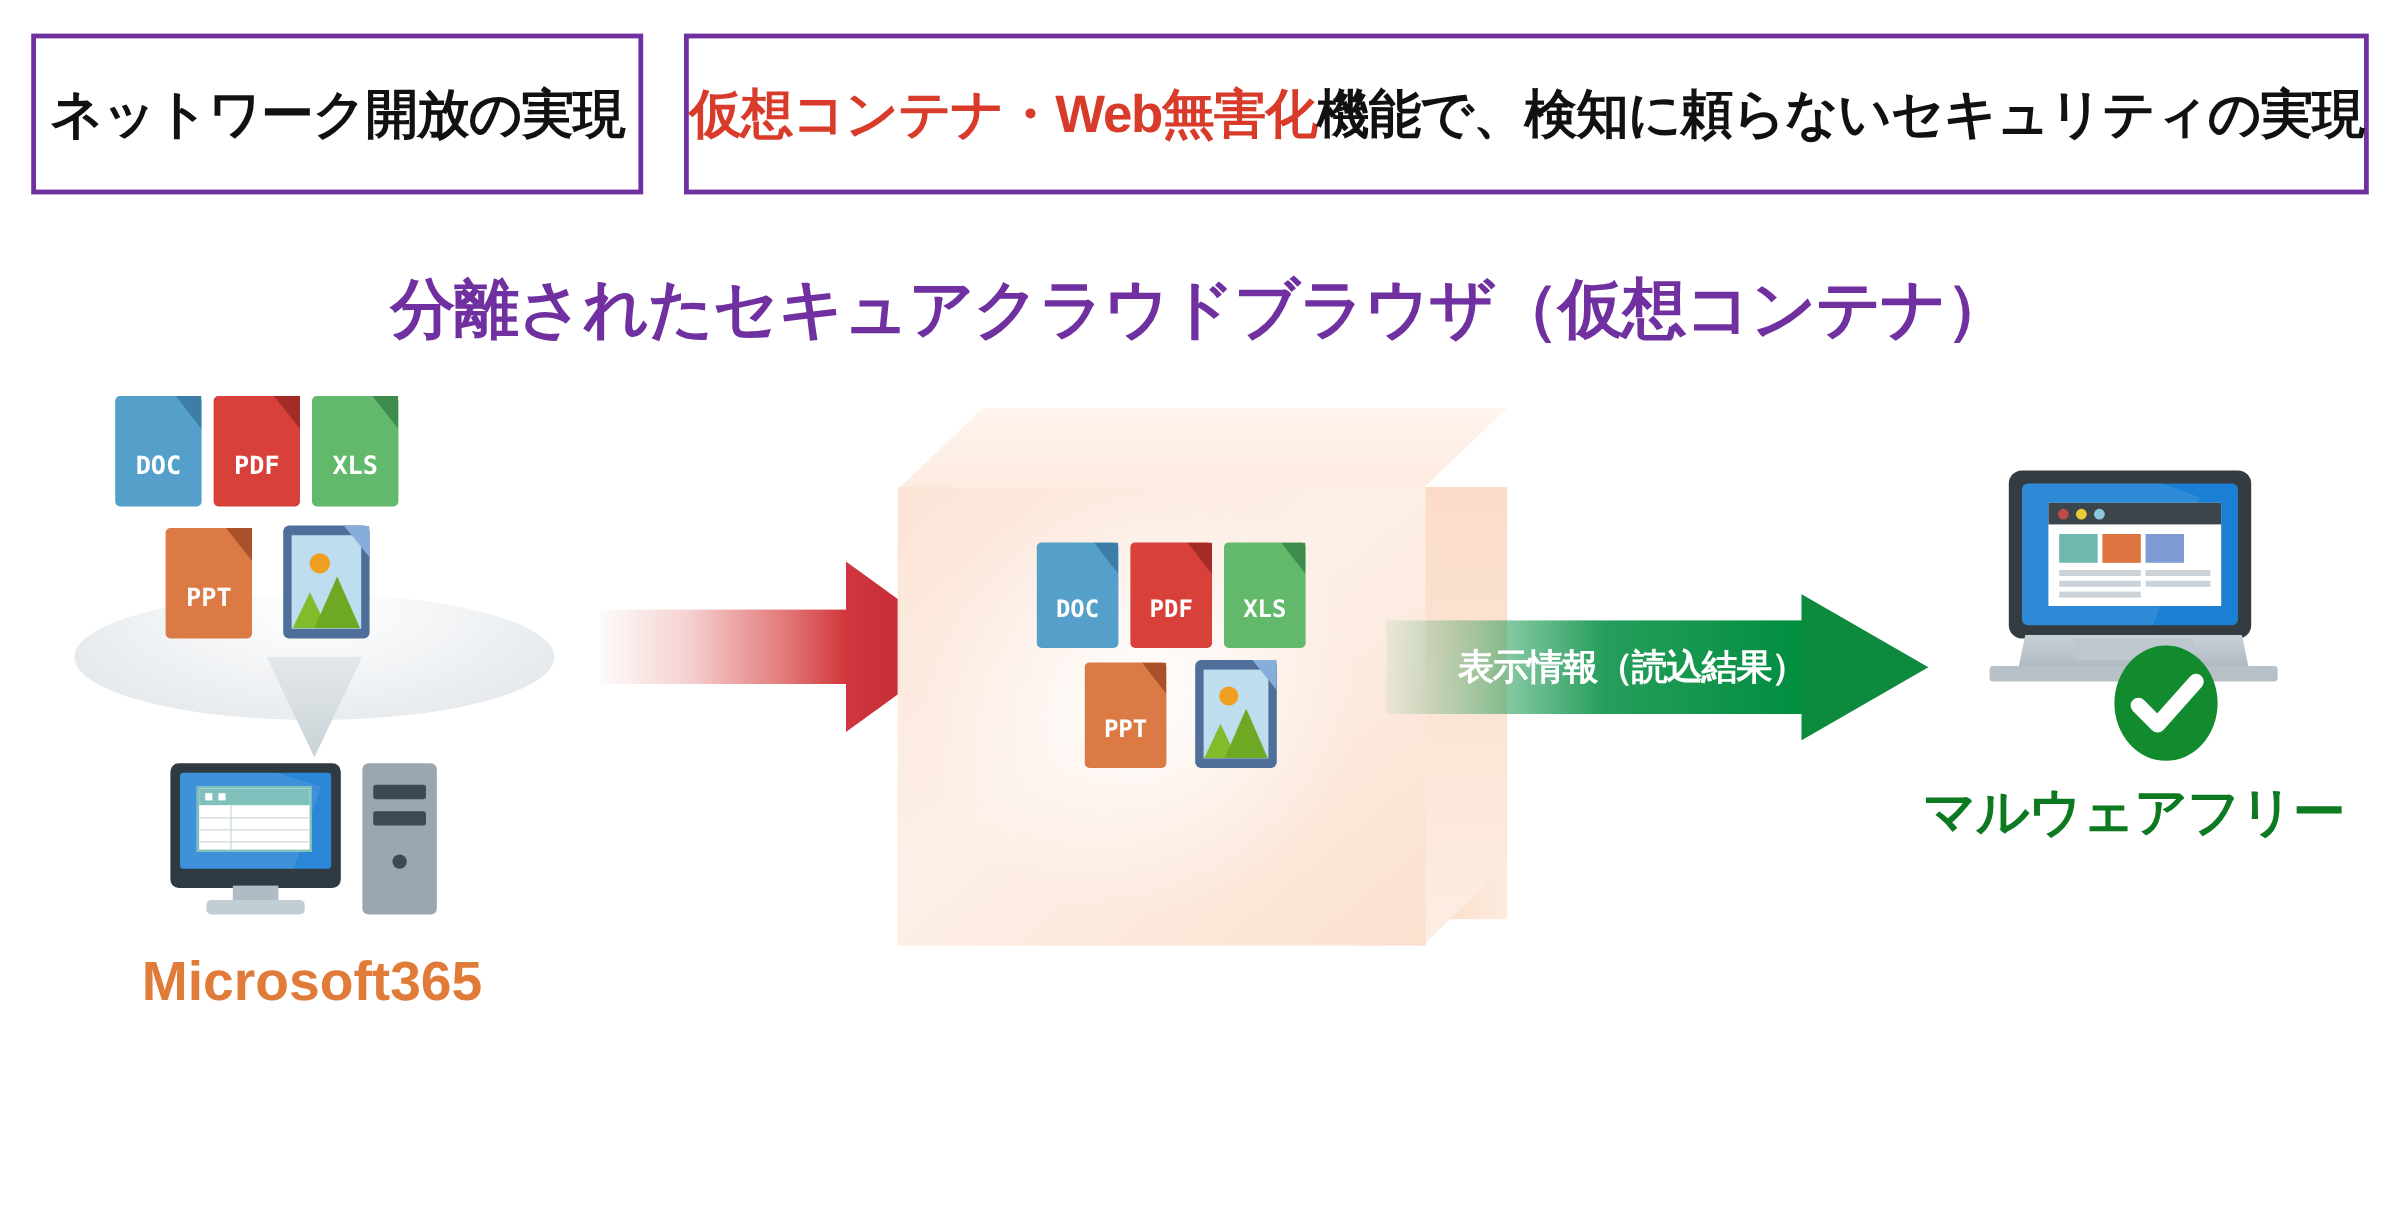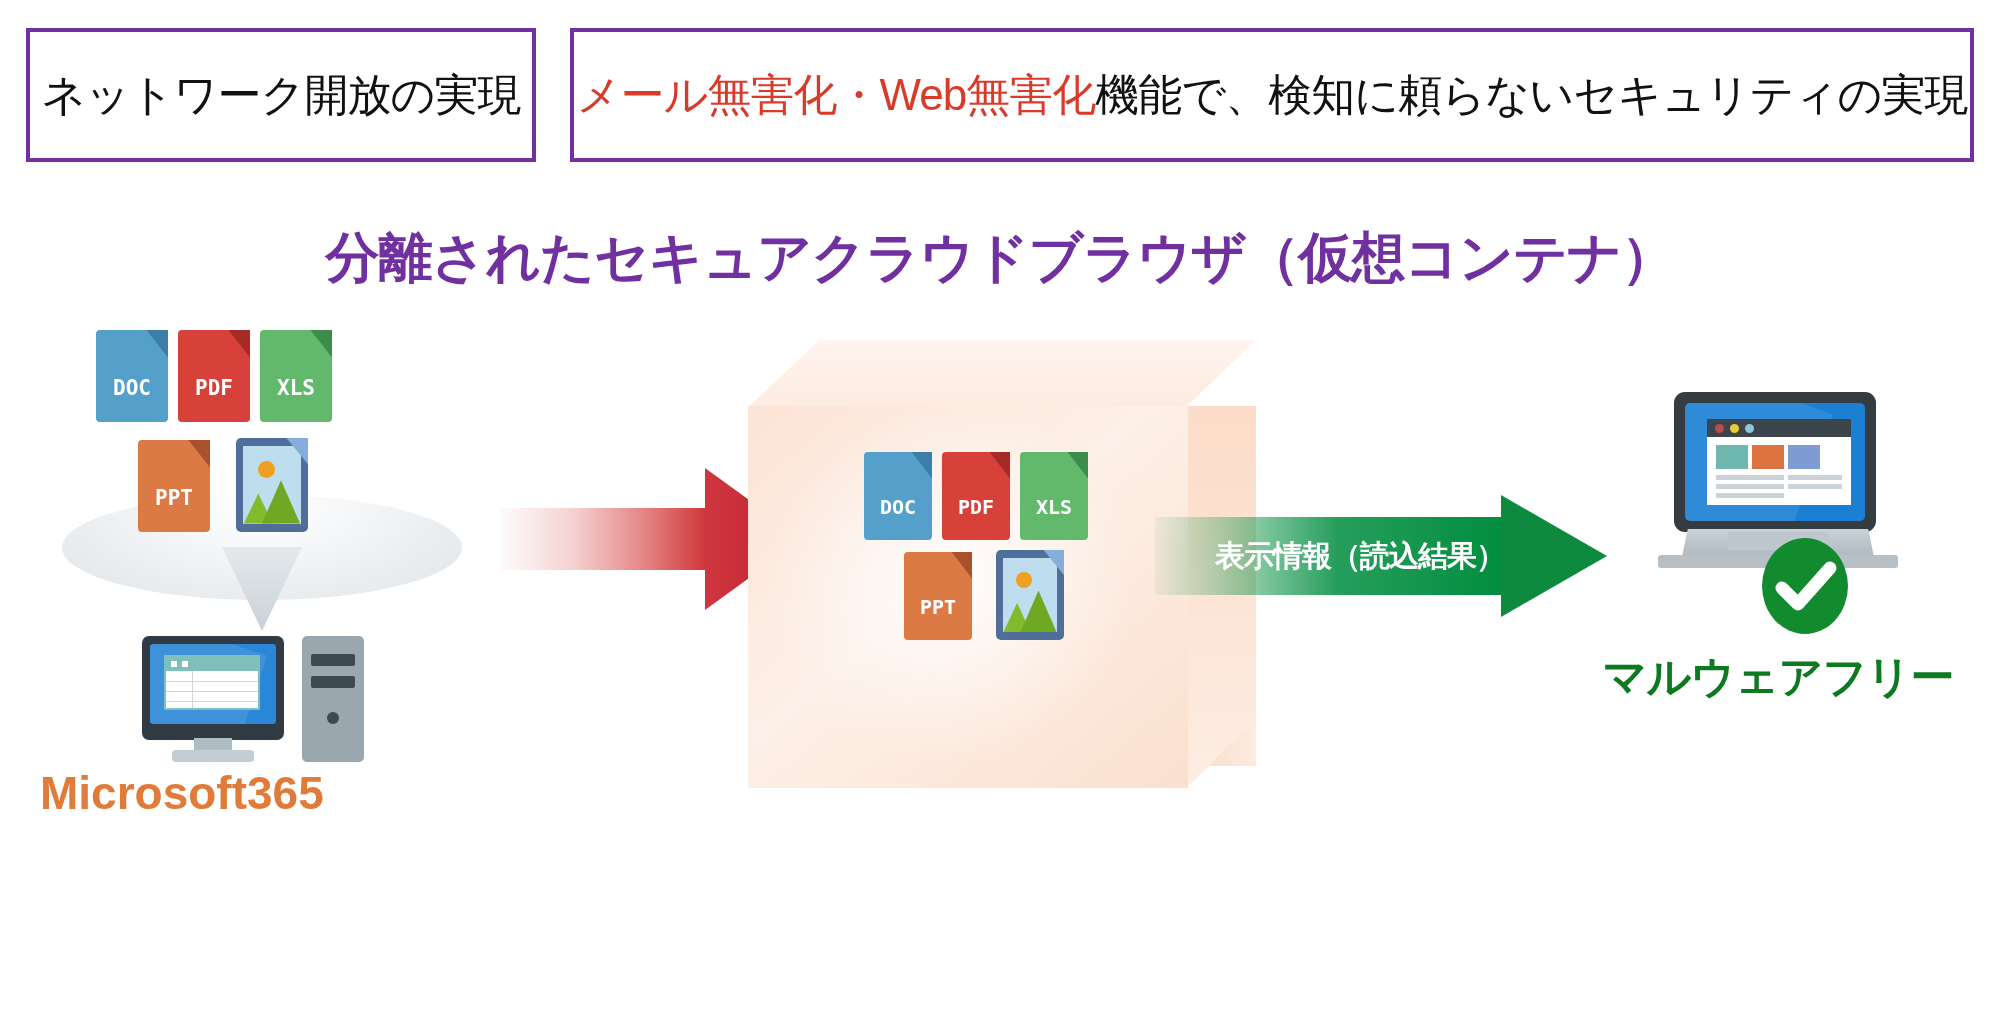--- a/index.html
+++ b/index.html
@@ -10,21 +10,21 @@
   .abs{position:absolute;}
 
   
   .hdr-box{
     position:absolute;border:4px solid #7030A0;background:#ffffff;
     box-sizing:border-box;display:flex;align-items:center;justify-content:center;
   }
   #hdr-left{left:26px;top:28px;width:510px;height:134px;}
   #hdr-right{left:570px;top:28px;width:1404px;height:134px;}
   .hdr-text{
-    font-size:44px;font-weight:normal;color:#111111;white-space:nowrap;
+    font-size:44px;font-weight:bold;color:#111111;white-space:nowrap;
     letter-spacing:-1px;
   }
   .hdr-text .em{color:#D93B2B;}
 
   
   #main-title{
     left:0;top:222px;width:2000px;text-align:center;
     font-size:54px;font-weight:bold;color:#7030A0;letter-spacing:-1px;
   }
 
@@ -77,21 +77,21 @@
   #sheet .hdrrow i{position:absolute;top:4px;width:6px;height:6px;background:#ffffff;display:block;}
   #sheet .vline{position:absolute;top:14px;bottom:0;left:26px;width:1px;background:#cdd7da;}
   #sheet .hline{position:absolute;left:0;right:0;height:1px;background:#cdd7da;}
   #mon-neck{position:absolute;left:52px;top:108px;width:38px;height:14px;background:#AFBCC4;}
   #mon-base{position:absolute;left:30px;top:120px;width:82px;height:12px;background:#C3CDD4;border-radius:4px;}
   #tower{position:absolute;left:160px;top:6px;width:62px;height:126px;background:#9AA7AE;border-radius:5px;}
   #tower .bay{position:absolute;left:9px;width:44px;height:12px;background:#3E4A51;border-radius:2px;}
   #tower .dot{position:absolute;left:25px;top:76px;width:12px;height:12px;border-radius:50%;background:#3E4A51;}
 
   #ms365-label{
-    position:absolute;left:-10px;top:436px;width:440px;
+    position:absolute;left:-10px;top:460px;width:440px;text-align:center;
     font-size:46px;font-weight:bold;color:#E07B39;
   }
 
   
   #red-arrow{
     position:absolute;left:500px;top:468px;width:300px;height:142px;
   }
   #red-arrow .shaft{
     position:absolute;left:0;top:40px;width:208px;height:62px;
     background:linear-gradient(90deg, rgba(211,47,47,0.02) 0%, rgba(211,47,47,0.22) 35%, rgba(211,47,47,0.62) 72%, rgba(205,40,45,0.95) 100%);
@@ -186,21 +186,21 @@
   #bottom-text span{ text-decoration:underline; text-underline-offset:6px; text-decoration-thickness:3px;}
 </style>
 </head>
 <body>
 
 <div class="hdr-box" id="hdr-left">
   <div class="hdr-text">ネットワーク開放の実現</div>
 </div>
 
 <div class="hdr-box" id="hdr-right">
-  <div class="hdr-text"><span class="em">メール無害化・Web無害化</span><span>機能で、検知に頼らないセキュリティの実現</span></div>
+  <div class="hdr-text"><span class="em">仮想コンテナ・Web無害化</span><span>機能で、検知に頼らないセキュリティの実現</span></div>
 </div>
 
 <div class="abs" id="main-title">分離されたセキュアクラウドブラウザ（仮想コンテナ）</div>
 
 <div class="abs" id="left-group">
 
   <div class="funnel">
     <div class="bowl"></div>
     <div class="spout"></div>
   </div>

